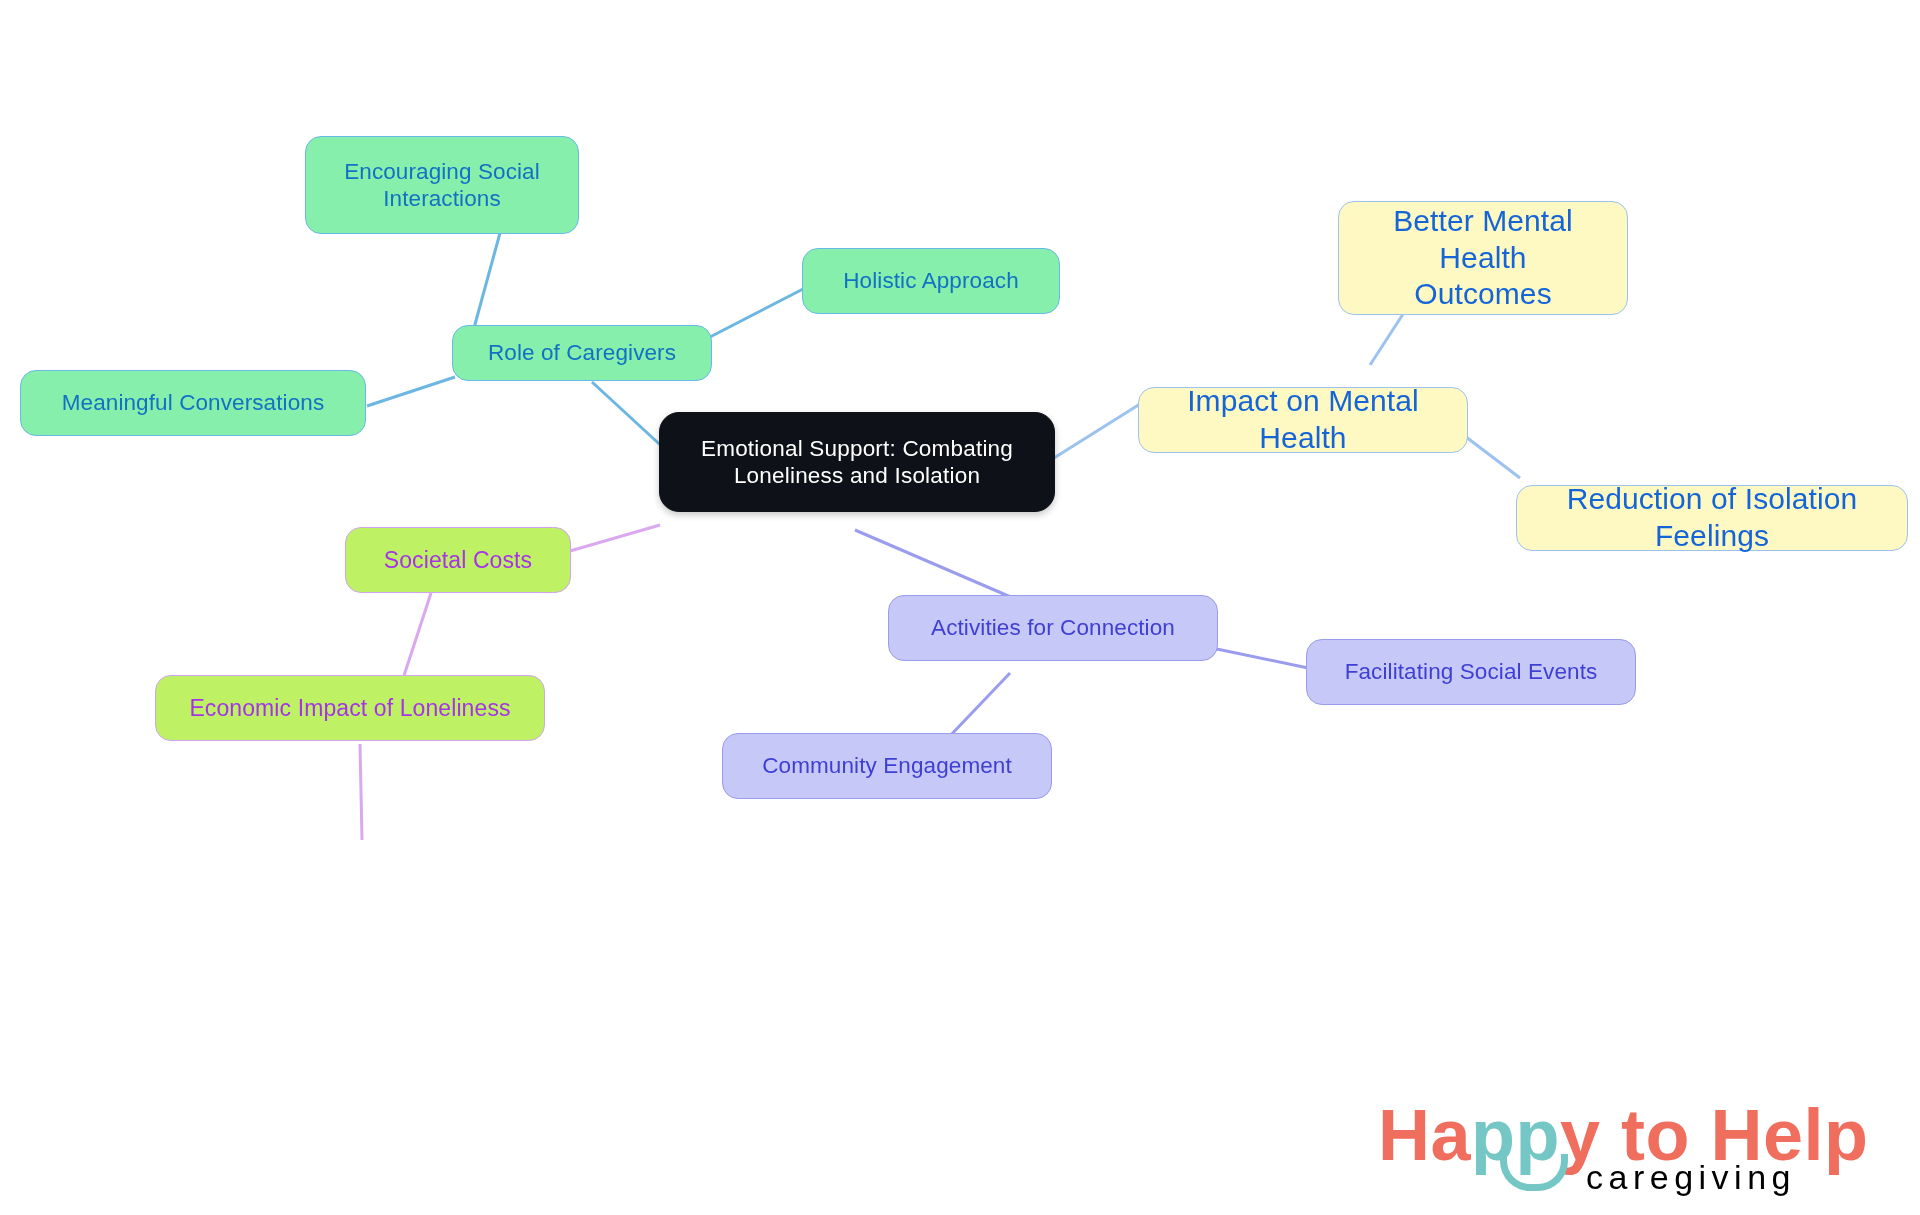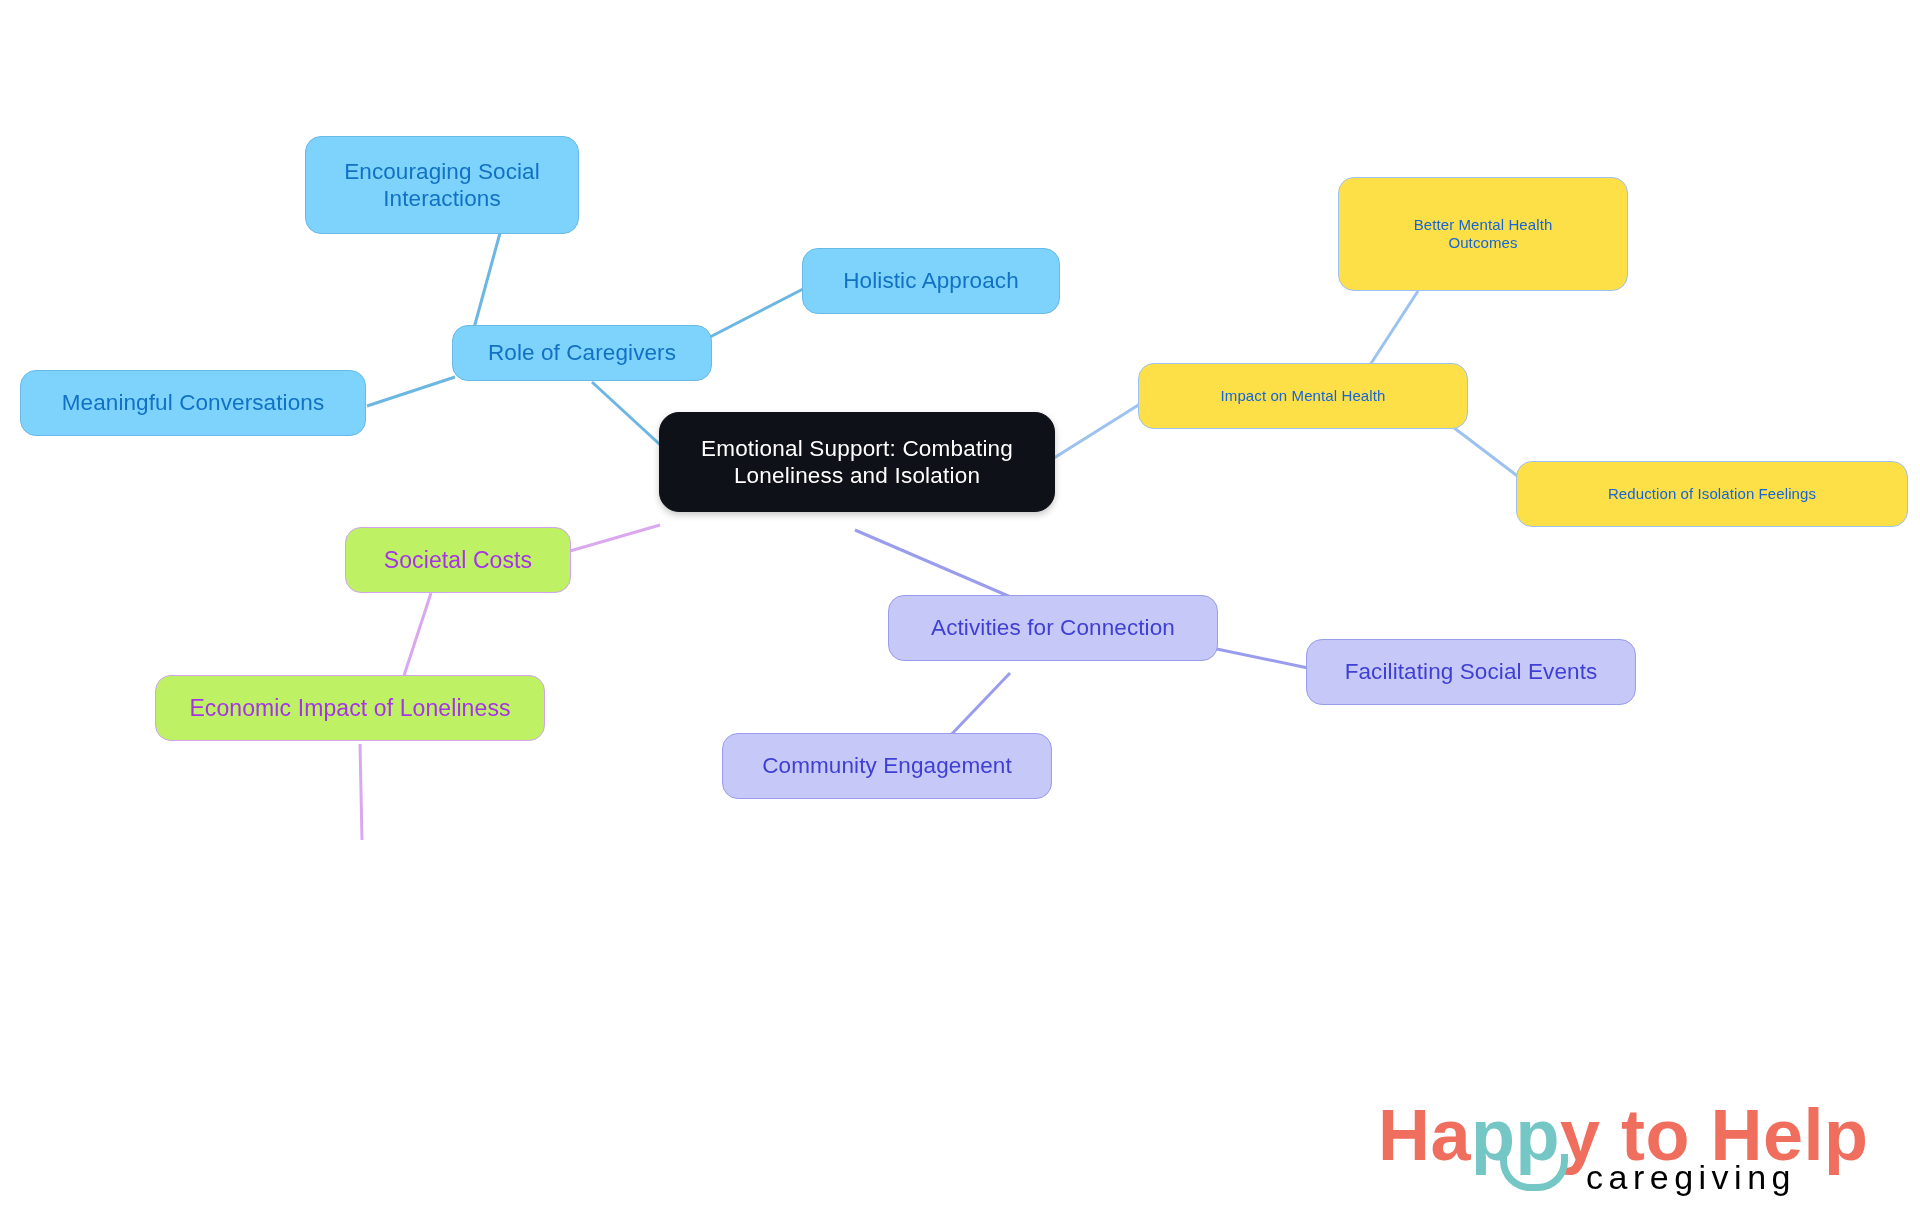--- a/index.html
+++ b/index.html
@@ -53,31 +53,32 @@
     border-radius: 20px;
     border-color: #0e1117;
     background: #0e1117;
     color: #ffffff;
     font-size: 22.5px;
     letter-spacing: 0.2px;
     box-shadow: 0 3px 7px rgba(0,0,0,0.22);
   }
 
   .node.blue-a {
-    background: #7dd3fc;
+    background: #86efac;
     border-color: #69b9e8;
     color: #1271c4;
     font-size: 22.5px;
   }
 
   .node.blue-b {
-    background: #fde047;
+    background: #fef9c3;
     border-color: #9cc2ef;
     color: #1565d8;
-    font-size: 15px;
+    font-size: 30px;
+    margin-top: 24px;
   }
 
   .node.violet {
     background: #c6c8f8;
     border-color: #9a9ced;
     color: #3f3fd4;
     font-size: 22.5px;
   }
 
   .node.pink {

